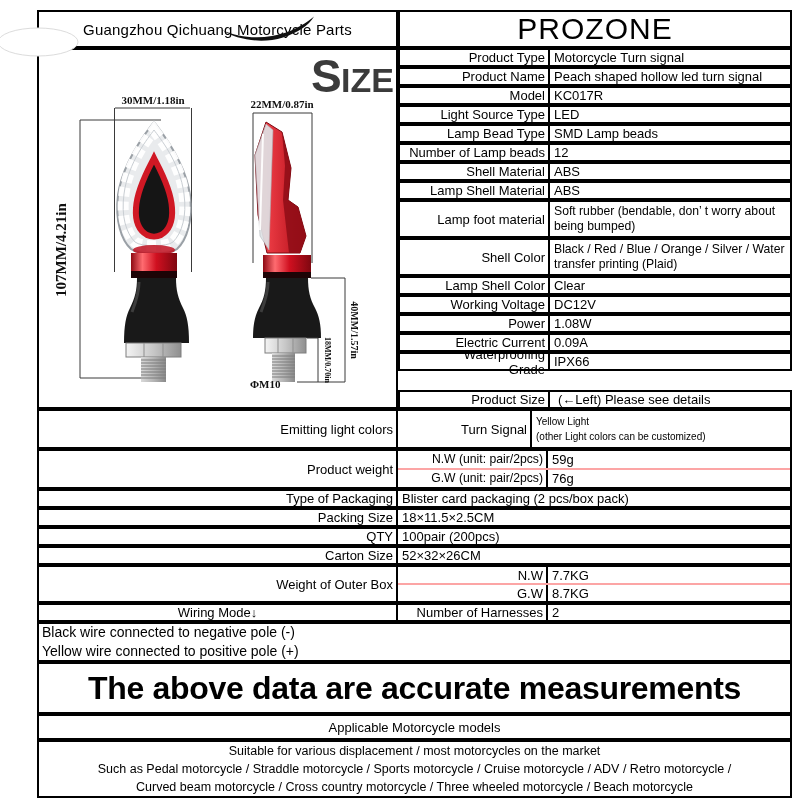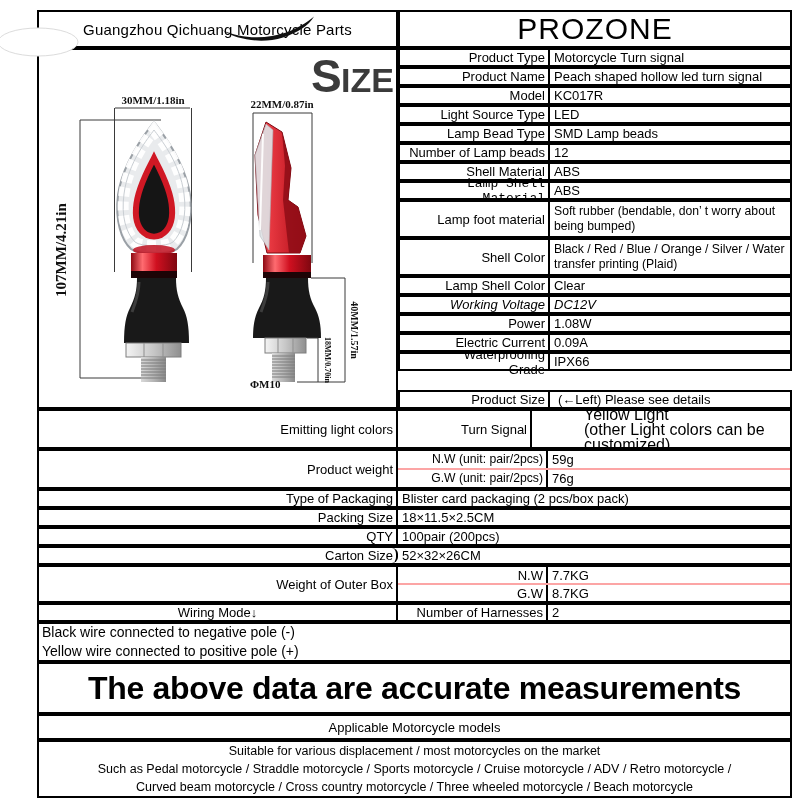--- a/index.html
+++ b/index.html
@@ -181,36 +181,36 @@
   </div>
   <div class="box" style="left:398px;top:143px;width:394px;height:19px;">
     <div class="cell right fs13 br" style="width:150px;">Number of Lamp beads</div>
     <div class="cell left fs13" style="flex:1;">12</div>
   </div>
   <div class="box" style="left:398px;top:162px;width:394px;height:19px;">
     <div class="cell right fs13 br" style="width:150px;">Shell Material</div>
     <div class="cell left fs13" style="flex:1;">ABS</div>
   </div>
   <div class="box" style="left:398px;top:181px;width:394px;height:19px;">
-    <div class="cell right fs13 br" style="width:150px;font-family:Liberation Mono, monospace;">Lamp Shell Material</div>
+    <div class="cell right fs13 br" style="width:150px;">Lamp Shell Material</div>
     <div class="cell left fs13" style="flex:1;">ABS</div>
   </div>
   <div class="box" style="left:398px;top:200px;width:394px;height:38px;">
     <div class="cell right fs13 br" style="width:150px;">Lamp foot material</div>
     <div class="cell left fs12" style="flex:1;">Soft rubber (bendable, don’ t worry about being bumped)</div>
   </div>
   <div class="box" style="left:398px;top:238px;width:394px;height:38px;">
     <div class="cell right fs13 br" style="width:150px;">Shell Color</div>
     <div class="cell left fs12" style="flex:1;">Black / Red / Blue / Orange / Silver / Water transfer printing (Plaid)</div>
   </div>
   <div class="box" style="left:398px;top:276px;width:394px;height:19px;">
     <div class="cell right fs13 br" style="width:150px;">Lamp Shell Color</div>
     <div class="cell left fs13" style="flex:1;">Clear</div>
   </div>
-  <div class="box" style="left:398px;top:295px;width:394px;height:19px;font-style:italic;">
+  <div class="box" style="left:398px;top:295px;width:394px;height:19px;">
     <div class="cell right fs13 br" style="width:150px;">Working Voltage</div>
     <div class="cell left fs13" style="flex:1;">DC12V</div>
   </div>
   <div class="box" style="left:398px;top:314px;width:394px;height:19px;">
     <div class="cell right fs13 br" style="width:150px;">Power</div>
     <div class="cell left fs13" style="flex:1;">1.08W</div>
   </div>
   <div class="box" style="left:398px;top:333px;width:394px;height:19px;">
     <div class="cell right fs13 br" style="width:150px;">Electric Current</div>
     <div class="cell left fs13" style="flex:1;">0.09A</div>
@@ -225,21 +225,21 @@
   </div>
   <div class="box" style="left:398px;top:390px;width:394px;height:19px;">
     <div class="cell right fs13 br" style="width:150px;">Product Size</div>
     <div class="cell left fs13" style="flex:1;padding-left:8px;">(←Left) Please see details</div>
   </div>
 
   <div class="box" style="left:37px;top:409px;width:755px;height:40px;">
     <div class="cell right fs13 br" style="width:359px;">Emitting light colors</div>
     <div class="cell right fs13 br" style="width:134px;">Turn Signal</div>
     <div class="cell" style="flex:1;padding-left:4px;">
-      <div style="font-size:16px;line-height:15px;margin-left:48px;">
+      <div style="font-size:10px;line-height:15px;">
         <div>Yellow Light</div>
         <div>(other Light colors can be customized)</div>
       </div>
     </div>
   </div>
 
   <div class="box" style="left:37px;top:449px;width:755px;height:40px;">
     <div class="cell right fs13 br" style="width:359px;">Product weight</div>
     <div class="subcol">
       <div class="subrow first">
@@ -259,21 +259,21 @@
   </div>
   <div class="box" style="left:37px;top:508px;width:755px;height:19px;">
     <div class="cell right fs13 br" style="width:359px;">Packing Size</div>
     <div class="cell left fs13" style="flex:1;">18×11.5×2.5CM</div>
   </div>
   <div class="box" style="left:37px;top:527px;width:755px;height:19px;">
     <div class="cell right fs13 br" style="width:359px;">QTY</div>
     <div class="cell left fs13" style="flex:1;">100pair (200pcs)</div>
   </div>
   <div class="box" style="left:37px;top:546px;width:755px;height:19px;">
-    <div class="cell right fs13 br" style="width:359px;border-radius:6px;">Carton Size</div>
+    <div class="cell right fs13 br" style="width:359px;">Carton Size</div>
     <div class="cell left fs13" style="flex:1;">52×32×26CM</div>
   </div>
 
   <div class="box" style="left:37px;top:565px;width:755px;height:38px;">
     <div class="cell right fs13 br" style="width:359px;">Weight of Outer Box</div>
     <div class="subcol">
       <div class="subrow first">
         <div class="cell right fs13 br" style="width:150px;">N.W</div>
         <div class="cell left fs13" style="flex:1;">7.7KG</div>
       </div>

